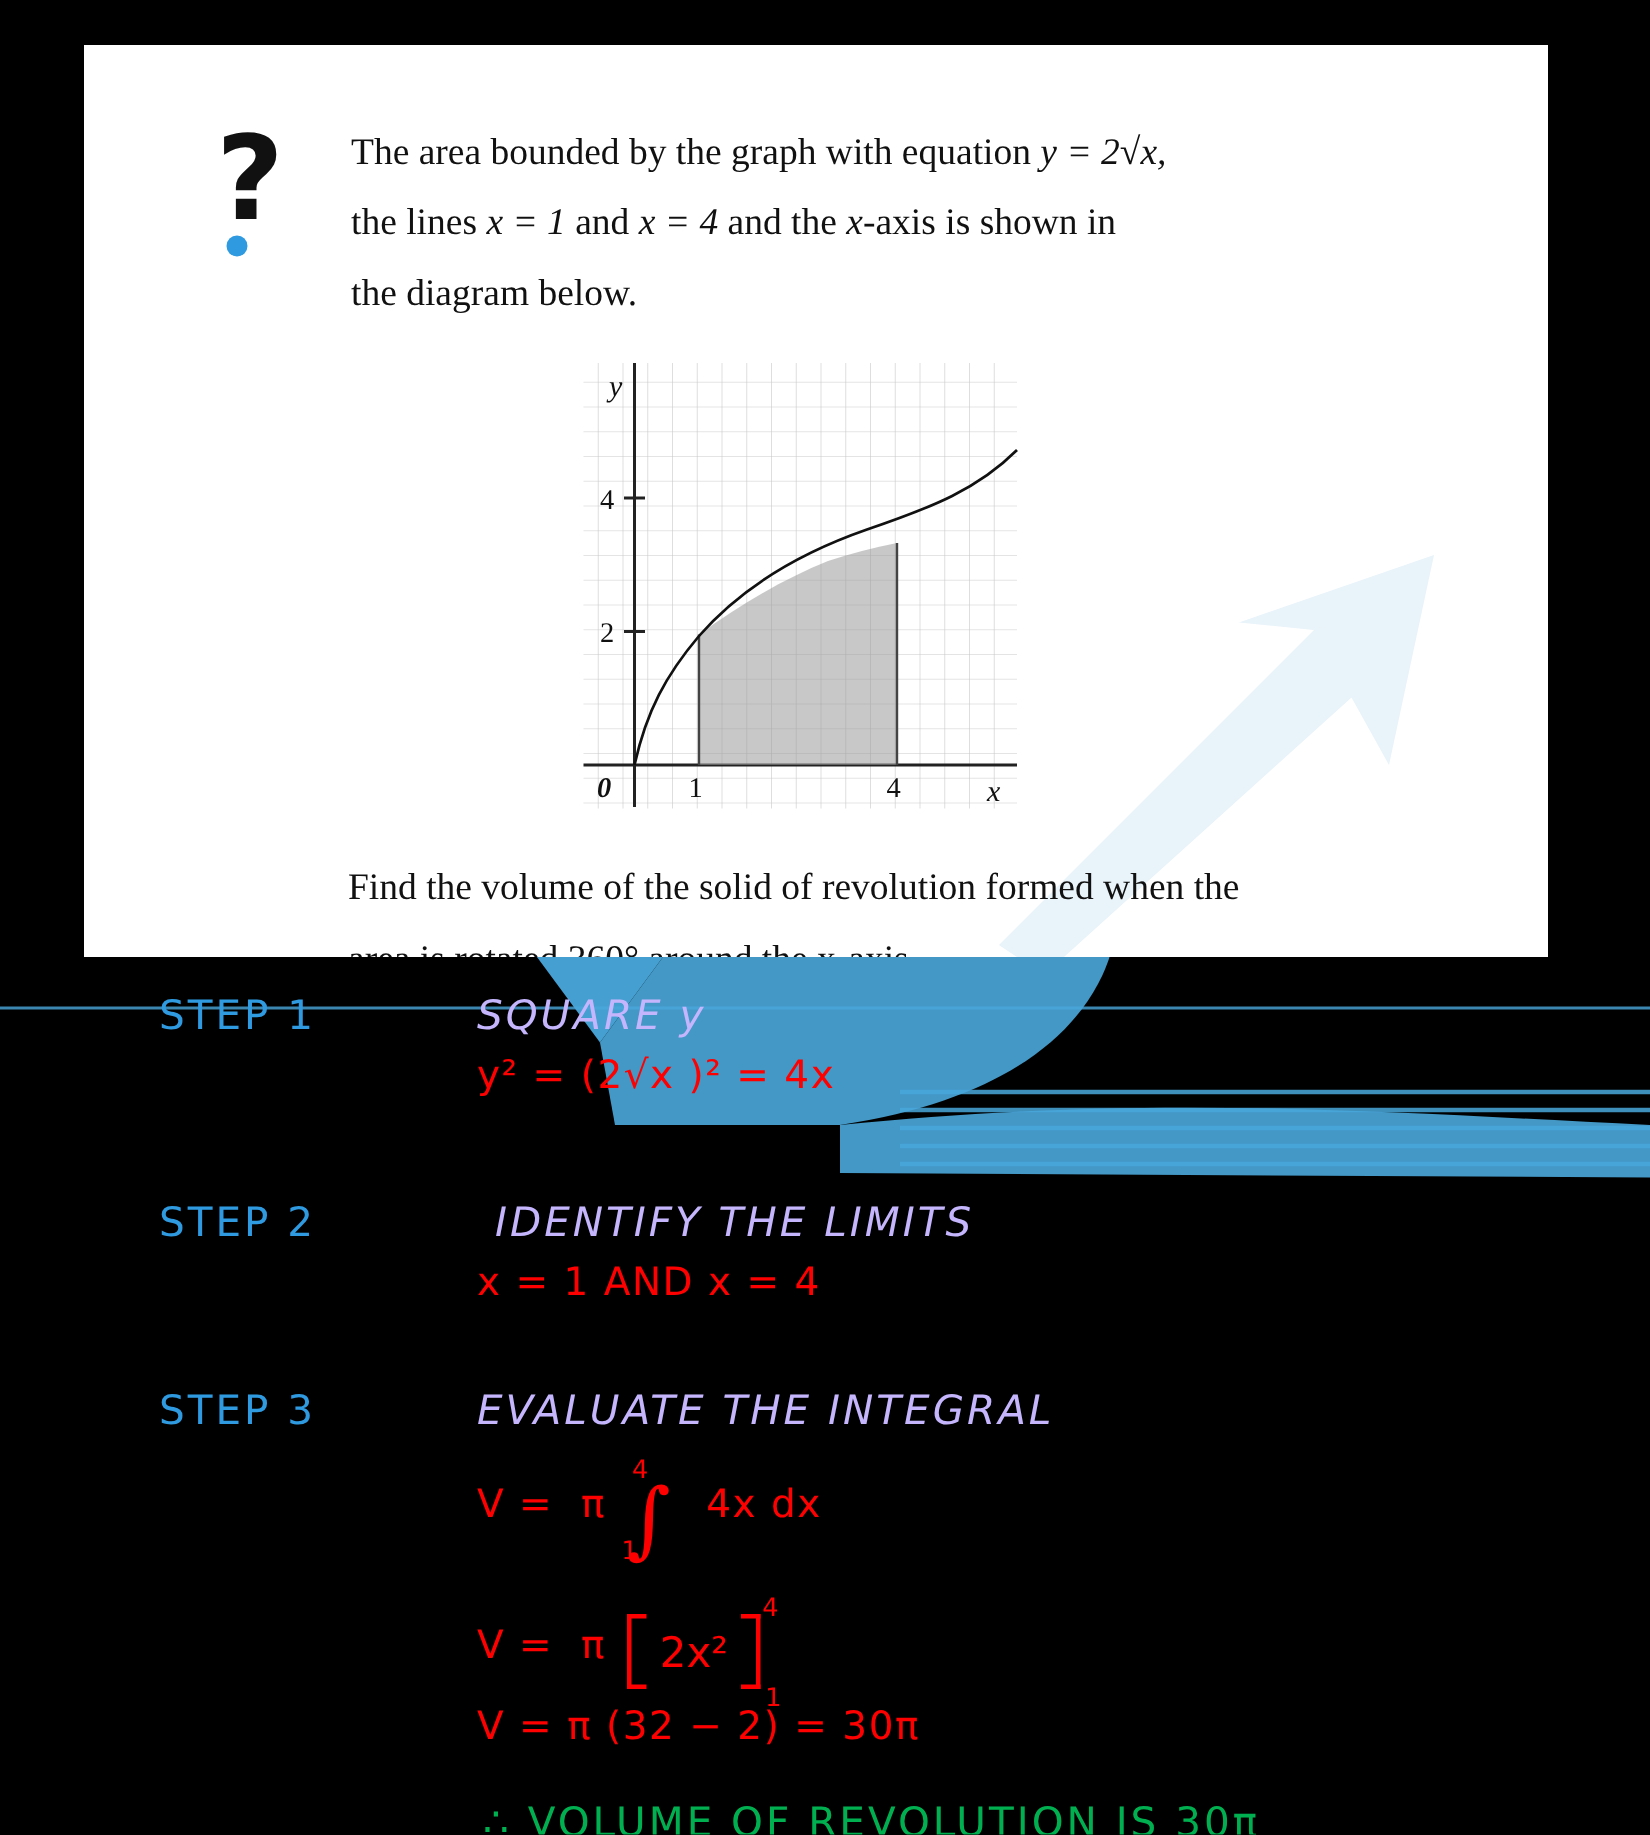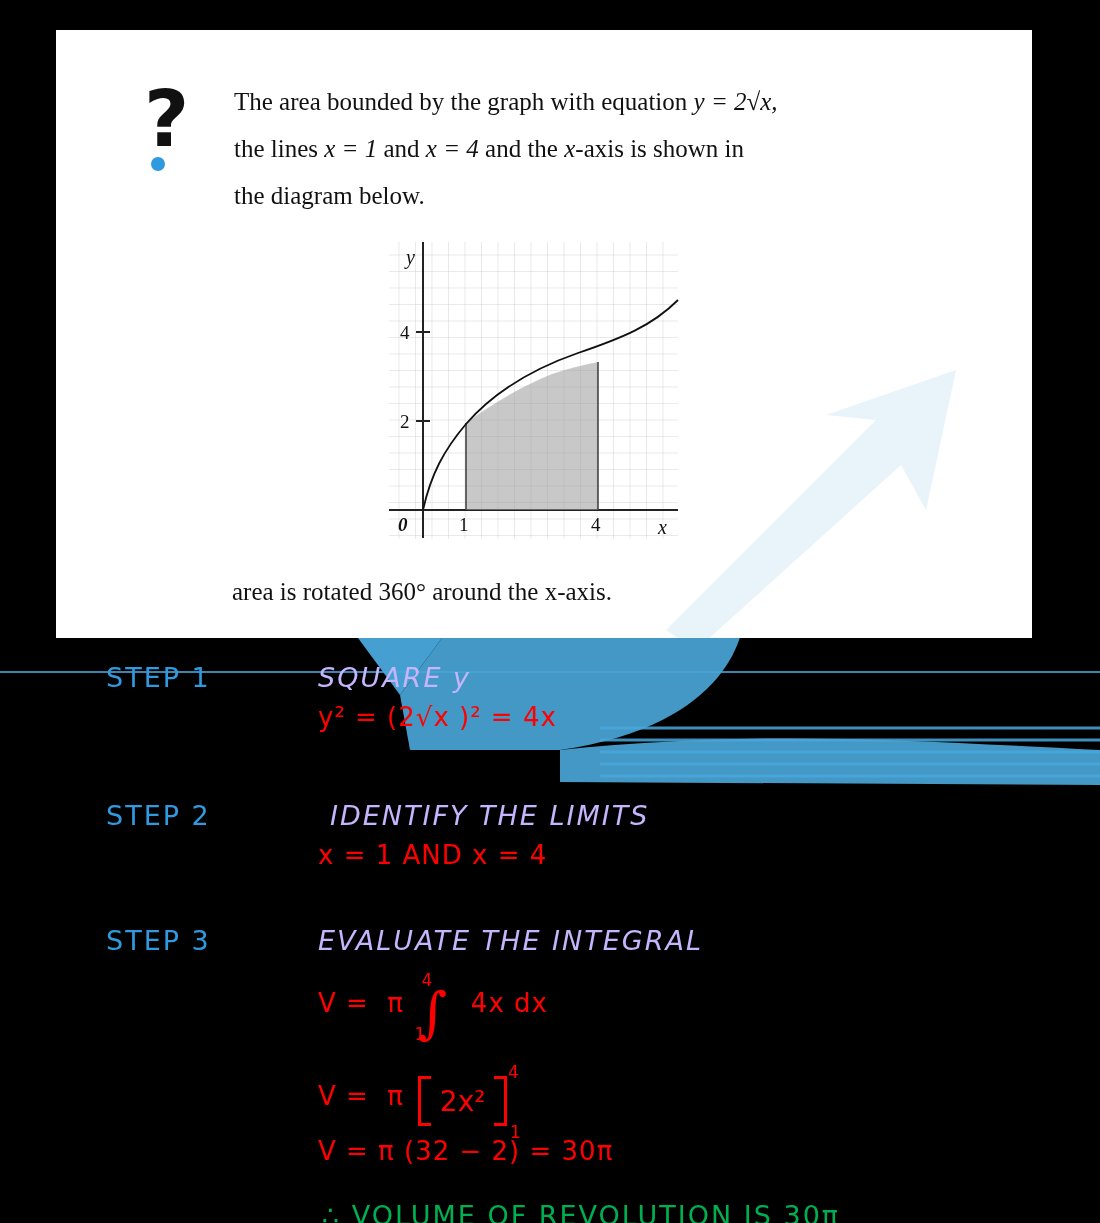--- a/index.html
+++ b/index.html
@@ -183,20 +183,21 @@
       <text x="276" y="296" font-family="Liberation Serif, serif" font-style="italic" font-size="20" fill="#111">x</text>
       <text x="18" y="101" font-family="Liberation Serif, serif" font-size="19" fill="#111">4</text>
       <text x="18" y="190" font-family="Liberation Serif, serif" font-size="19" fill="#111">2</text>
       <text x="16" y="293" font-family="Liberation Serif, serif" font-style="italic" font-weight="bold" font-size="19" fill="#111">0</text>
       <text x="77" y="293" font-family="Liberation Serif, serif" font-size="19" fill="#111">1</text>
       <text x="209" y="293" font-family="Liberation Serif, serif" font-size="19" fill="#111">4</text>
     </svg>
   </div>
 
   <div class="bottom-text">
+    <div>Find the volume of the solid of revolution formed when the</div>
     <div>
       <span>area is rotated 360° around the </span><span class="math">x</span><span>-axis.</span>
     </div>
   </div>
 </div>
 
 <div class="steps">
 
   <div class="step-label" style="left:106px; top:22px;">STEP 1</div>
   <div class="step-head" style="left:318px; top:22px;">SQUARE y</div>

